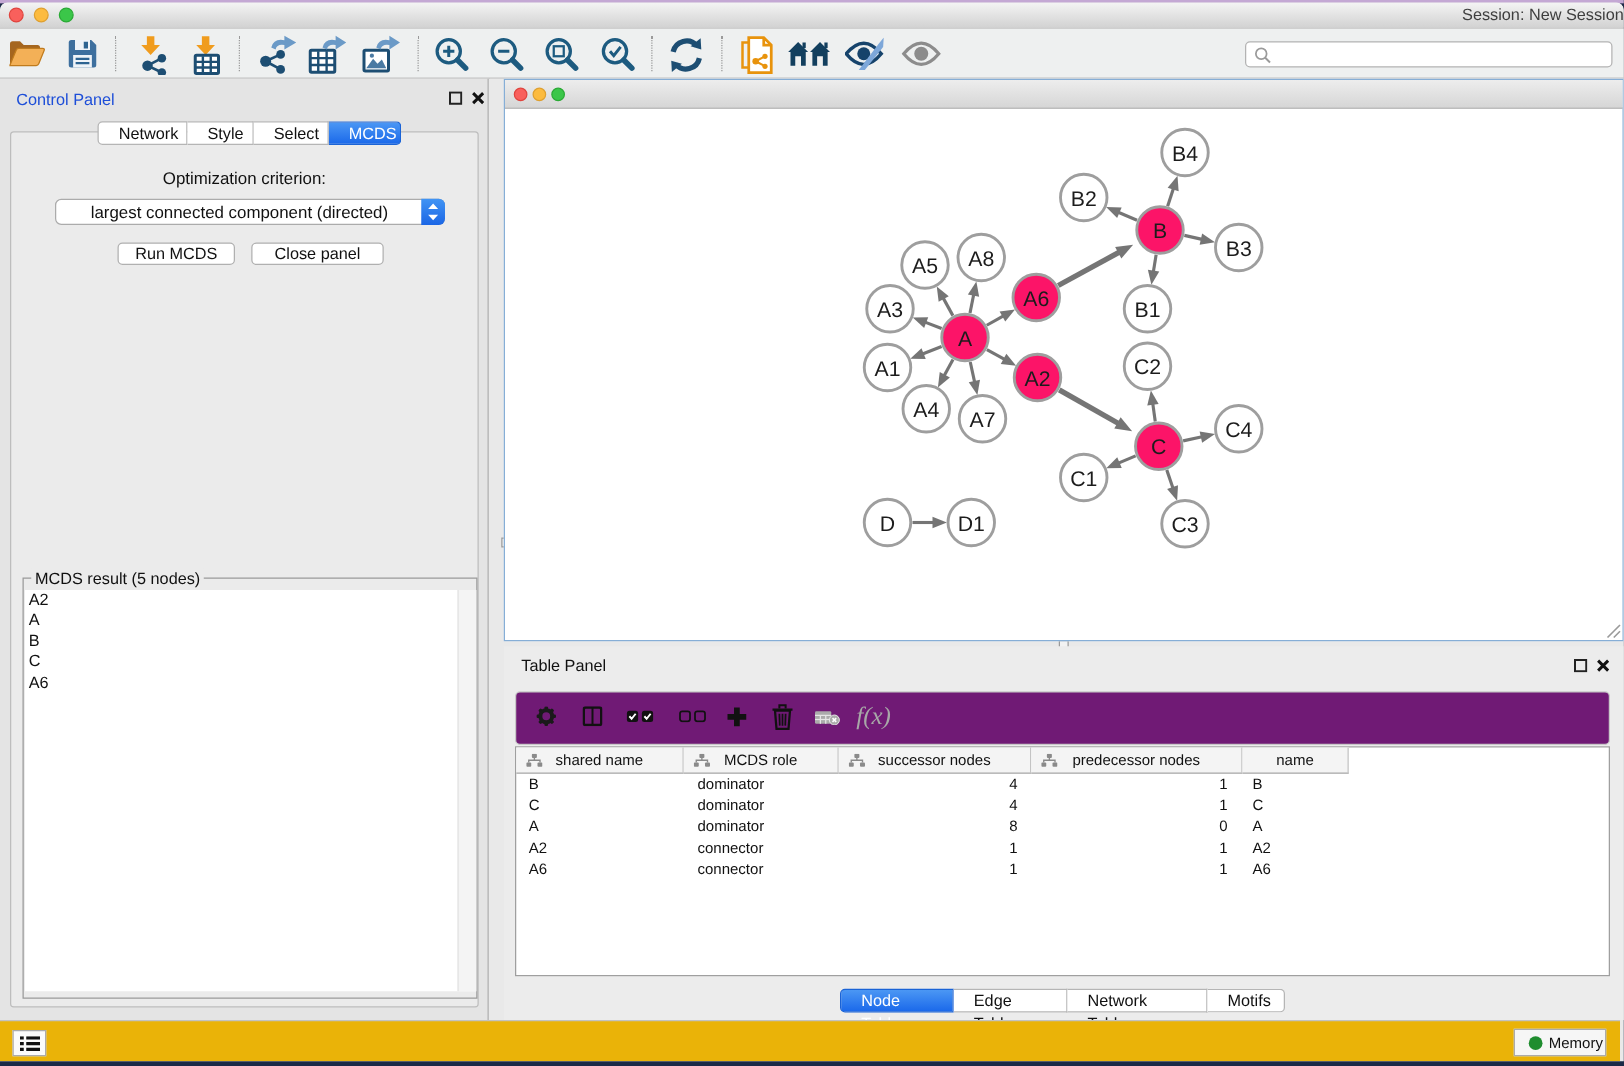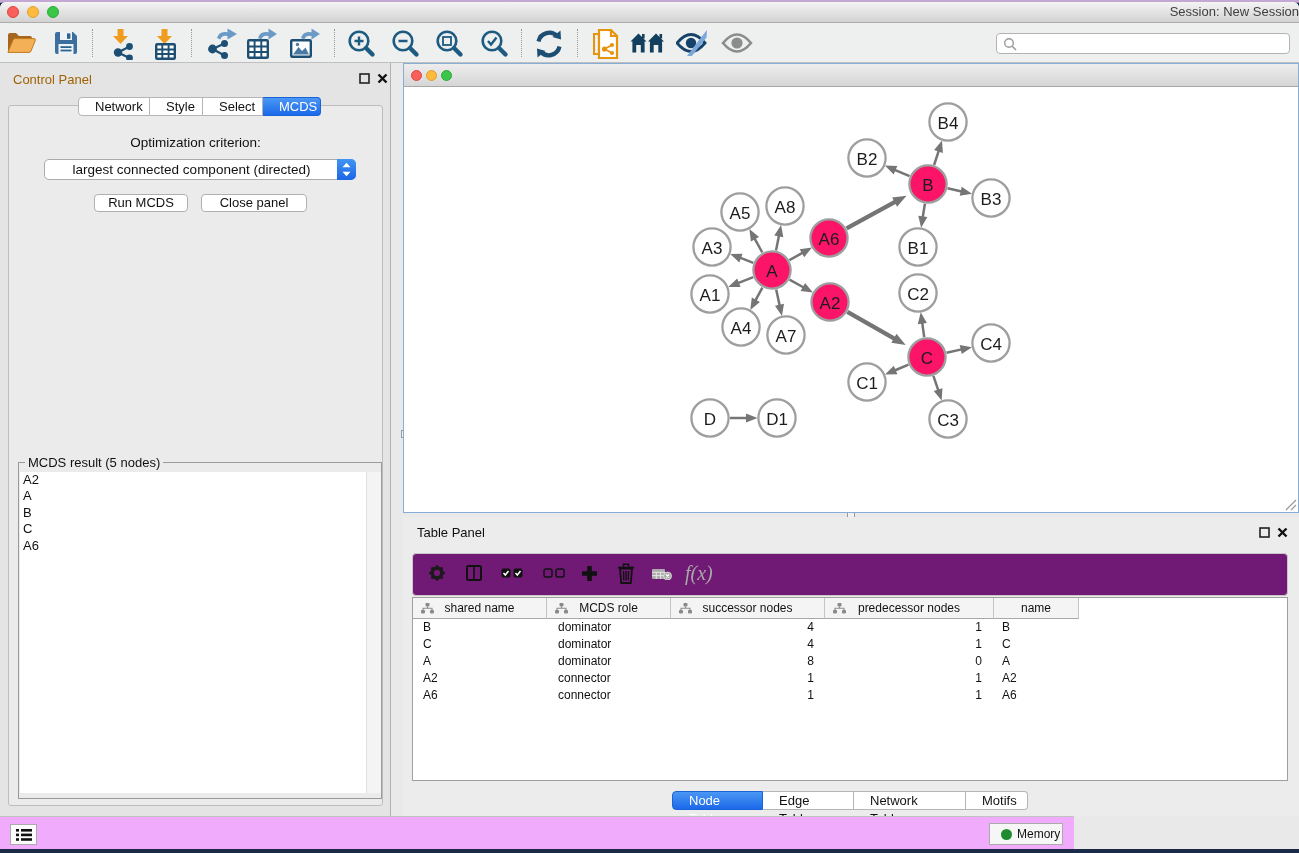--- a/index.html
+++ b/index.html
@@ -11,21 +11,21 @@
 #tbar .t2{left:27px;background:#fcbb3f;border:1px solid #dfa030}
 #tbar .t3{left:47px;background:#3bc649;border:1px solid #2aaa35}
 #ttitle{position:absolute;top:2px;left:0;width:100%;text-align:right;font-size:13px;color:#3e3e3e}
 
 #toolbar{position:absolute;left:0;top:21px;width:1299px;height:40px;background:#eef0f0;border-bottom:1px solid #bfbfbf}
 .tsep{position:absolute;top:6px;height:28px;width:0;border-left:1px dotted #9a9a9a}
 .ticon{position:absolute;top:5px}
 #search{position:absolute;left:996px;top:10px;width:294px;height:21px;background:#fff;border:1px solid #b3b3b3;border-radius:4px}
 
 #cpanel{position:absolute;left:0;top:61px;width:391px;height:753px;background:#e4e4e4;border-right:1px solid #b0b0b0}
-#cptitle{position:absolute;left:13px;top:9px;font-size:13px;color:#a16207}
+#cptitle{position:absolute;left:13px;top:9px;font-size:13px;color:#1d4ed8}
 #cpcontent{position:absolute;left:8px;top:42px;width:375px;height:701px;background:#ebebeb;border:1px solid #bdbdbd;border-radius:3px}
 .tabs{position:absolute;display:flex;height:19px}
 .tab{height:19px;line-height:18px;font-size:13px;color:#111;background:#fff;border:1px solid #b5b5b5;border-left:none;padding:0 16px;text-align:left}
 .tab.first{border-left:1px solid #b5b5b5;border-radius:4px 0 0 4px}
 .tab.last{border-radius:0 4px 4px 0}
 .tab.sel{background:linear-gradient(#4b97f4,#1b69ea);color:#fff;border-color:#1a63d6}
 #cptabs{left:78px;top:34px}
 #cptabs .tab{line-height:17px}
 
 #optlabel{position:absolute;left:0;top:29px;width:100%;text-align:center;font-size:13.5px;color:#111}
@@ -49,21 +49,21 @@
 #graph{position:absolute;left:0px;top:23px}
 
 #tpanel{position:absolute;left:403px;top:515px;width:896px;height:299px;background:#ececec}
 #tptitle{position:absolute;left:14px;top:8px;font-size:13px;color:#111}
 #tptools{position:absolute;left:9px;top:36px;width:876px;height:43px;background:#701a75;border:1px solid #c8c8c8;border-radius:4px}
 #ttable{position:absolute;left:9px;top:80px;width:876px;height:184px;background:#fff;border:1px solid #9f9f9f}
 .hcell{position:absolute;top:0;height:21px;background:#f4f4f4;border-right:1px solid #c4c4c4;border-bottom:1px solid #a8a8a8;font-size:12px;color:#111;text-align:center;line-height:21px}
 .trow{position:absolute;height:17px;font-size:12px;color:#111;line-height:17px}
 #ttabs{left:269px;top:274px}
 
-#sbar{position:absolute;left:0;top:814px;width:1074px;height:33px;background:#f0abfc;border-top:1px solid #c2c2c2}
+#sbar{position:absolute;left:0;top:814px;width:1296px;height:33px;background:#eab308;border-top:1px solid #c2c2c2}
 #sbtn{position:absolute;left:10px;top:7px;width:27px;height:21px;background:#fbfbfb;border:1px solid #ababab}
 #membtn{position:absolute;right:11px;top:6px;width:74px;height:22px;background:#f6f6f6;border:1px solid #ababab;font-size:12px;color:#111;line-height:20px;text-align:left;padding-left:27px}
 #memdot{position:absolute;left:11px;top:5px;width:11px;height:11px;border-radius:50%;background:#1f8d2f}
 svg{display:block}
 </style></head><body>
 <div id="wall"></div>
 <div id="app">
 <div id="tbar">
       <div class="tl t1"></div>
       <div class="tl t2"></div>

